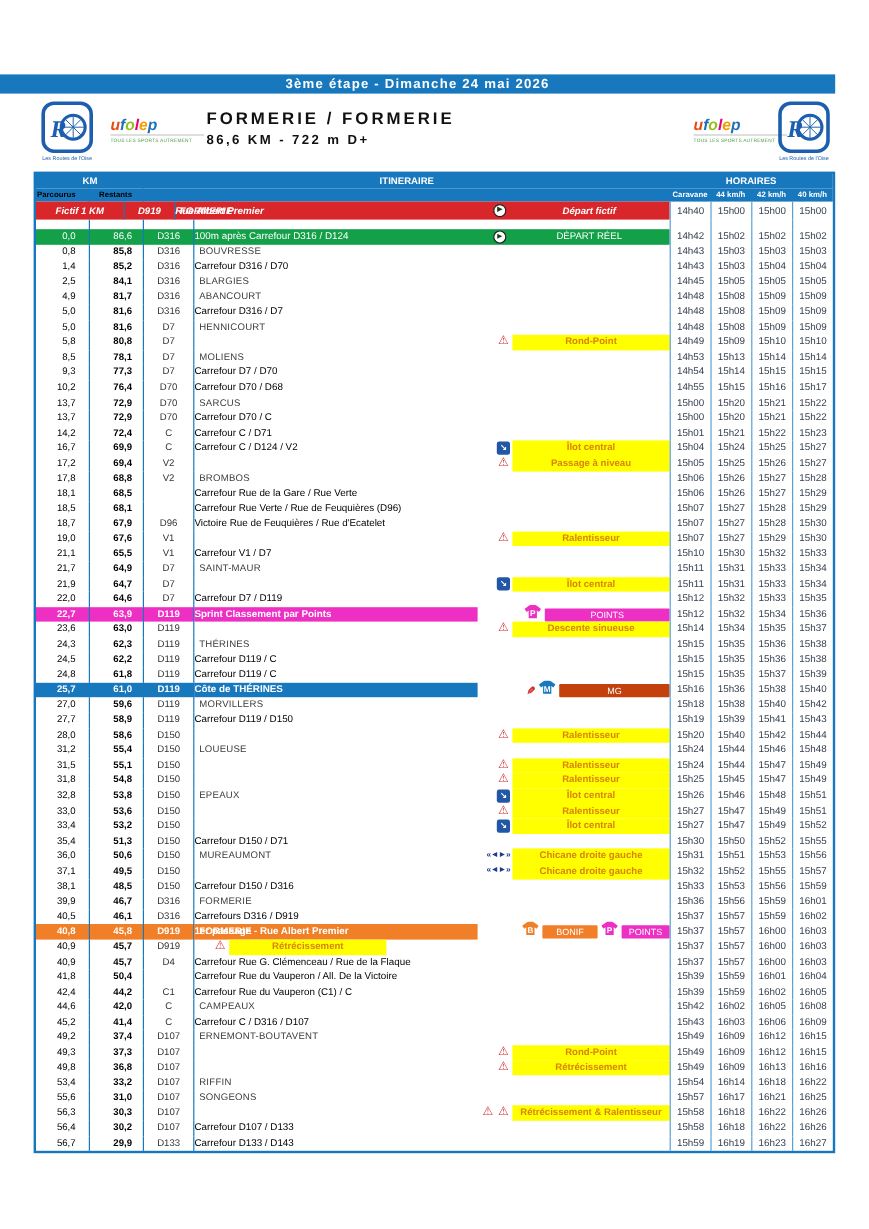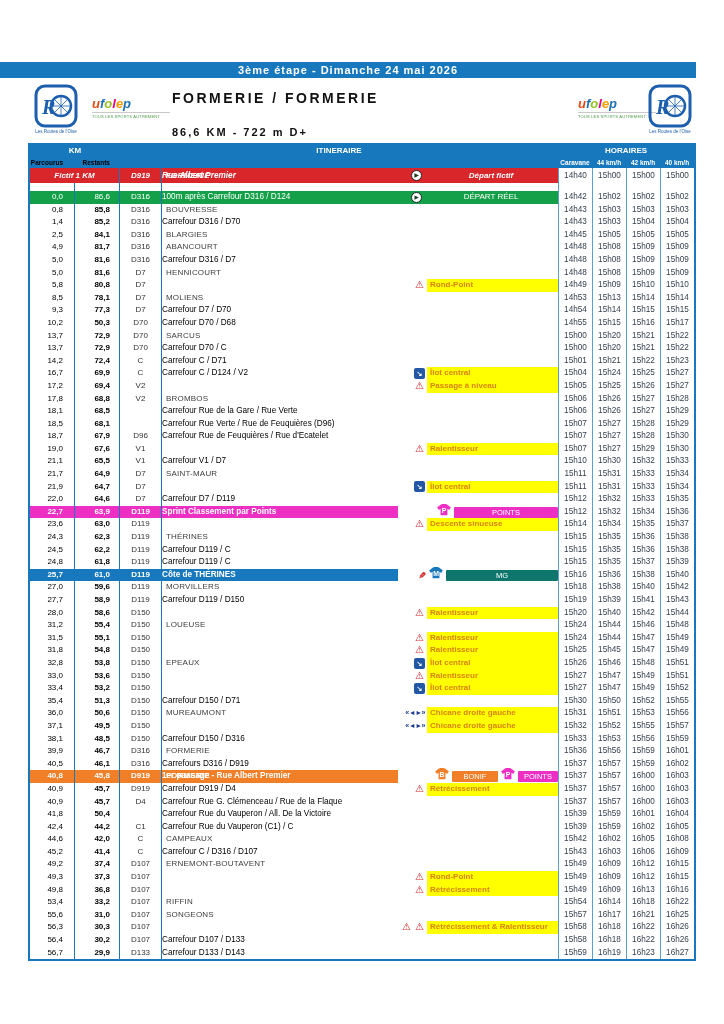--- a/index.html
+++ b/index.html
@@ -11,21 +11,21 @@
   html,body{background:#fff}
   body{font-family:"Liberation Sans",sans-serif;}
   .page{position:relative;width:724px;height:1024px;background:#fff;overflow:hidden}
 
   .title-bar{position:absolute;left:0;top:62px;width:696px;height:16px;background:var(--blue);
     color:#fff;font-weight:bold;font-size:11px;text-align:center;line-height:16px;letter-spacing:1px}
 
   .head{position:absolute;left:0;top:82px;width:724px;height:58px}
   .center-titles{position:absolute;left:172px;top:8px;width:400px;text-align:left}
   .race-title{font-size:14px;font-weight:bold;letter-spacing:2.5px;color:#111}
-  .race-sub{font-size:11px;font-weight:bold;letter-spacing:2px;color:#111;margin-top:20px}
+  .race-sub{font-size:11px;font-weight:bold;letter-spacing:2px;color:#111;margin-top:5px}
 
   .logo-rd{position:absolute;width:52px;text-align:center}
   .logo-rd svg{display:block;margin:0 auto}
   .rd-caption{font-size:4.5px;color:#1d5fae;margin-top:1px;white-space:nowrap}
   .logo-uf{position:absolute;width:78px;text-align:left}
   .uf-word{font-size:13px;font-weight:bold;font-style:italic;letter-spacing:0}
   .uf-tag{font-size:4px;color:#4a9b46;letter-spacing:.2px;white-space:nowrap;border-top:1px solid #c9c9c9;margin-top:1px;padding-top:1px}
 
   .table{position:absolute;left:28px;top:143px;width:668px;border:2px solid var(--bd);background:#fff}
   .thead-group,.thead-sub{display:flex;background:var(--blue);color:#fff;font-weight:bold}
@@ -37,21 +37,21 @@
   .hs.tcs{width:136px;display:flex}
   .hs.tcs span{width:34px;text-align:center}
 
   .tr{display:flex;height:var(--rh);line-height:var(--rh);font-size:8px;position:relative}
   .tr.t-fictif{height:15px;line-height:15px}
   .tr.t-spacer{height:8px;line-height:8px}
   .main{flex:1;display:flex;min-width:0}
   .c{flex-shrink:0}
   .p{width:45px;border-right:1px solid var(--bd);text-align:right;padding-right:11px;color:#000}
   .r{width:45px;border-right:1px solid var(--bd);text-align:right;padding-right:9px;font-weight:bold;color:#000}
-  .pr{width:90px;border-right:1px solid var(--bd);text-align:center}
+  .pr{width:74px;border-right:1px solid var(--bd);text-align:center}
   .road{width:42px;border-right:1px solid var(--bd);text-align:center;color:#333}
   .itin{flex:1;position:relative;min-width:0}
   .place{position:absolute;left:4px;top:0;color:#3d3d3d;letter-spacing:.2px;white-space:nowrap}
   .note{position:absolute;left:0;right:-48px;top:0;text-align:left;white-space:nowrap;color:#000;font-size:8.2px}
   .tail{width:160px;display:flex;align-items:center;justify-content:flex-end;gap:2px;overflow:visible}
   .times{width:136px;display:flex}
   .tc{width:34px;border-left:1px solid var(--bd2);text-align:center;color:#36404f;font-size:8.2px}
 
   
   .t-fictif .main{background:var(--red);color:#fff;font-style:italic;font-weight:bold}
@@ -60,21 +60,21 @@
   .t-depart .main .c,.t-depart .place,.t-depart .note{color:#fff;font-weight:normal}
   .t-sprint .p,.t-sprint .r,.t-sprint .road,.t-sprint .itin{background:var(--mag)}
   .t-cote .p,.t-cote .r,.t-cote .road,.t-cote .itin{background:var(--blue)}
   .t-pass .p,.t-pass .r,.t-pass .road,.t-pass .itin{background:var(--org)}
   .t-sprint .main .c,.t-sprint .place,.t-sprint .note,
   .t-cote .main .c,.t-cote .place,.t-cote .note,
   .t-pass .main .c,.t-pass .place,.t-pass .note{color:#fff;font-weight:bold}
   .t-sprint .tail,.t-cote .tail,.t-pass .tail{background:#fff}
 
   
-  .yl{min-width:131px;background:var(--yel);color:#d9830a;font-weight:bold;text-align:left;
+  .yl{min-width:131px;background:var(--yel);color:#d9830a;font-weight:bold;text-align:center;
       padding:0 3px;white-space:nowrap;height:var(--rh);line-height:var(--rh)}
   .bd{display:inline-block;color:#fff;font-weight:normal;font-size:7.5px;text-align:center;
       height:11px;line-height:11px;border-radius:1px}
   .rt{width:134px;text-align:center;white-space:nowrap}
   .tri{color:#d32f2f;font-size:10px;line-height:var(--rh);margin:0 1px}
   .ilot{display:inline-block;width:11px;height:11px;background:#2257a5;border-radius:2px;color:#fff;
         font-size:7px;line-height:11px;text-align:center;font-weight:bold}
   .chi{color:#1d3c8f;font-weight:bold;font-size:7px;letter-spacing:-0.5px;white-space:nowrap}
   .pen{color:#d32f2f;font-size:9px;transform:rotate(90deg);display:inline-block}
   .play{display:inline-block;width:11px;height:11px;border-radius:50%;background:#fff;border:1.5px solid #222;
@@ -356,21 +356,21 @@
           <div class="times">
             <div class="tc">14h54</div>
             <div class="tc">15h14</div>
             <div class="tc">15h15</div>
             <div class="tc">15h15</div>
           </div>
         </div>
         <div class="tr t-n">
           <div class="main">
             <div class="c p">10,2</div>
-            <div class="c r">50,3</div>
+            <div class="c r">76,4</div>
             <div class="c road">D70</div>
             <div class="itin">
               <span class="note">Carrefour D70 / D68</span>
             </div>
             <div class="c tail"></div>
           </div>
           <div class="times">
             <div class="tc">14h55</div>
             <div class="tc">15h15</div>
             <div class="tc">15h16</div>
@@ -516,21 +516,21 @@
             <div class="tc">15h28</div>
             <div class="tc">15h29</div>
           </div>
         </div>
         <div class="tr t-n">
           <div class="main">
             <div class="c p">18,7</div>
             <div class="c r">67,9</div>
             <div class="c road">D96</div>
             <div class="itin">
-              <span class="note">Carrefour Rue de Feuquières / Rue d'Ecatelet</span>
+              <span class="note">Victoire Rue de Feuquières / Rue d'Ecatelet</span>
             </div>
             <div class="c tail"></div>
           </div>
           <div class="times">
             <div class="tc">15h07</div>
             <div class="tc">15h27</div>
             <div class="tc">15h28</div>
             <div class="tc">15h30</div>
           </div>
         </div>
@@ -720,21 +720,21 @@
             <div class="c road">D119</div>
             <div class="itin">
               <span class="note">Côte de THÉRINES</span>
             </div>
             <div class="c tail">
               <span class="pen">✎</span>
               <span class="jersey"><svg width="16" height="12" viewBox="0 0 18 14">
                   <path d="M5 1 L7 0 H11 L13 1 L17 4 L15 7 L13 5.5 V13 H5 V5.5 L3 7 L1 4 Z" fill="#1878be"></path>
                   <text x="9" y="11" font-size="8" font-weight="bold" fill="#fff" text-anchor="middle" font-family="Liberation Sans, sans-serif">M</text>
                 </svg></span>
-              <span class="bd" style="background: #0f766e; width: 112px;">MG</span>
+              <span class="bd" style="background: #c2410c; width: 92px;">MG</span>
             </div>
           </div>
           <div class="times">
             <div class="tc">15h16</div>
             <div class="tc">15h36</div>
             <div class="tc">15h38</div>
             <div class="tc">15h40</div>
           </div>
         </div>
         <div class="tr t-n">
@@ -1031,23 +1031,20 @@
             <div class="tc">15h57</div>
             <div class="tc">16h00</div>
             <div class="tc">16h03</div>
           </div>
         </div>
         <div class="tr t-n">
           <div class="main">
             <div class="c p">40,9</div>
             <div class="c r">45,7</div>
             <div class="c road">D919</div>
-            <div class="itin">
-              <span class="note">Carrefour D919 / D4</span>
-            </div>
             <div class="c tail">
               <span class="tri">⚠</span>
               <span class="yl">Rétrécissement</span>
             </div>
           </div>
           <div class="times">
             <div class="tc">15h37</div>
             <div class="tc">15h57</div>
             <div class="tc">16h00</div>
             <div class="tc">16h03</div>

